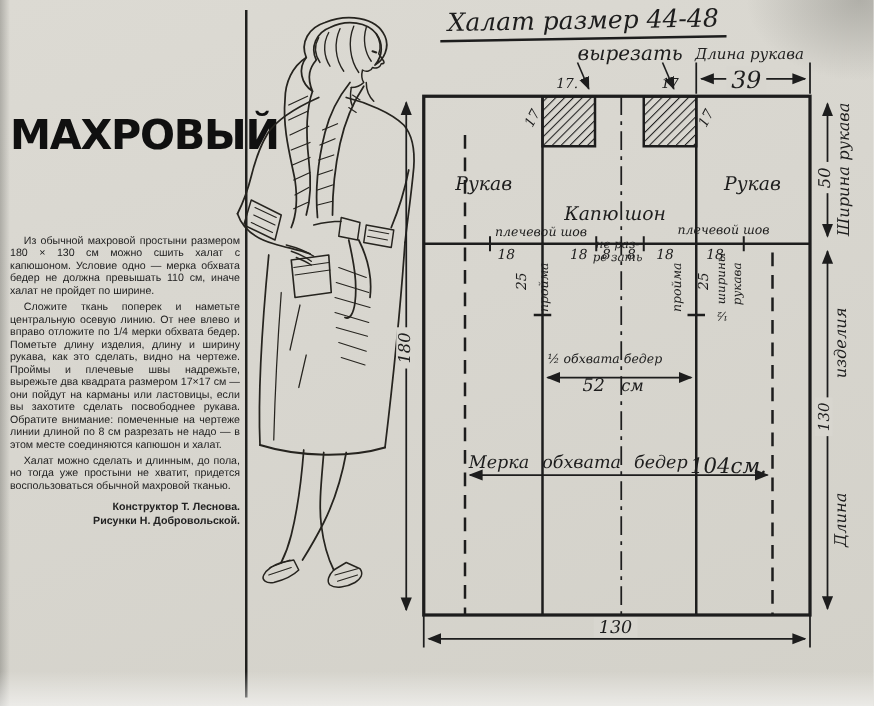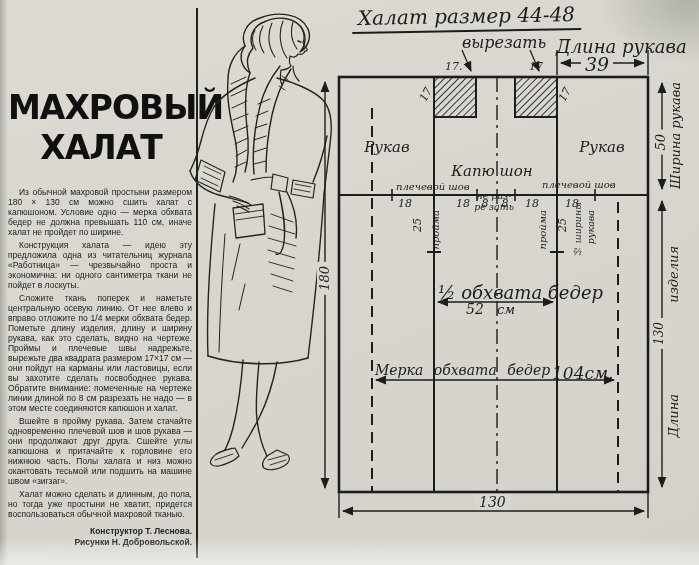--- a/index.html
+++ b/index.html
@@ -67,27 +67,24 @@
 </head>
 <body>
 
 <div id="page">
   <div class="shade-tr"></div>
   <div class="shade-l"></div>
 
   <div id="article">
     <div class="art-title">
       <div>МАХРОВЫЙ</div>
-      <div>ХАЛАТ</div>
     </div>
     <div class="art-body">
       <p>Из обычной махровой простыни размером 180 × 130 см можно сшить халат с капюшоном. Условие одно — мерка обхвата бедер не должна превышать 110 см, иначе халат не пройдет по ширине.</p>
-      <p>Конструкция халата — идею эту предложила одна из читательниц журнала «Работница» — чрезвычайно проста и экономична: ни одного сантиметра ткани не пойдет в лоскуты.</p>
       <p>Сложите ткань поперек и наметьте центральную осевую линию. От нее влево и вправо отложите по 1/4 мерки обхвата бедер. Пометьте длину изделия, длину и ширину рукава, как это сделать, видно на чертеже. Проймы и плечевые швы надрежьте, вырежьте два квадрата размером 17×17 см — они пойдут на карманы или ластовицы, если вы захотите сделать посвободнее рукава. Обратите внимание: помеченные на чертеже линии длиной по 8 см разрезать не надо — в этом месте соединяются капюшон и халат.</p>
-      <p>Вшейте в пройму рукава. Затем стачайте одновременно плечевой шов и шов рукава — они продолжают друг друга. Сшейте углы капюшона и притачайте к горловине его нижнюю часть. Полы халата и низ можно окантовать тесьмой или подшить на машине швом «зигзаг».</p>
       <p>Халат можно сделать и длинным, до пола, но тогда уже простыни не хватит, придется воспользоваться обычной махровой тканью.</p>
       <div class="byline">
         <div>Конструктор Т. Леснова.</div>
         <div>Рисунки Н. Добровольской.</div>
       </div>
     </div>
   </div>
 
   <div class="divider"></div>
 
@@ -198,21 +195,21 @@
   </svg>
 
   <div class="lbl d-title" style="left:352px;top:4px;">Халат размер 44-48</div>
 
   <div class="lbl" style="left:462px;top:33px;font-size:16px;">вырезать</div>
   <div class="lbl" style="left:445px;top:60px;font-size:11px;">17.</div>
   <div class="lbl" style="left:529px;top:60px;font-size:11px;">17</div>
   <div class="lbl" style="left:419px;top:88px;font-size:11px;transform:rotate(-62deg);">17</div>
   <div class="lbl" style="left:558px;top:88px;font-size:11px;transform:rotate(-62deg);">17</div>
 
-  <div class="lbl" style="left:556px;top:36px;font-size:18px;">Длина рукава</div>
+  <div class="lbl" style="left:556px;top:36px;font-size:12px;">Длина рукава</div>
   <div class="lbl mask" style="left:581px;top:53px;font-size:19px;">39</div>
 
   <div class="lbl ctr" style="left:343px;top:138px;width:88px;font-size:15px;">Рукав</div>
   <div class="lbl ctr" style="left:430px;top:152px;width:124px;font-size:15px;margin-top:10px;">Капю шон</div>
   <div class="lbl ctr" style="left:558px;top:138px;width:88px;font-size:15px;">Рукав</div>
 
   <div class="lbl" style="left:396px;top:181px;font-size:10px;">плечевой шов</div>
   <div class="lbl" style="left:542px;top:179px;font-size:10px;">плечевой шов</div>
 
   <div class="lbl ctr" style="left:393px;top:197px;width:24px;font-size:11px;">18</div>
@@ -228,21 +225,21 @@
   <div class="lbl vt" style="left:556px;top:218px;font-size:11px;">25</div>
 
   <div class="lbl vt" style="left:572px;top:202px;font-size:9.5px;">½ ширины</div>
   <div class="lbl vt" style="left:585px;top:210px;font-size:9.5px;">рукава</div>
 
   <div class="lbl ctr" style="left:468px;top:190px;width:52px;font-size:9.5px;line-height:11px;">
     <div>не раз-</div>
     <div>ре зать</div>
   </div>
 
-  <div class="lbl" style="left:438px;top:282px;font-size:18px;">½ обхвата бедер</div>
+  <div class="lbl" style="left:438px;top:282px;font-size:10px;">½ обхвата бедер</div>
   <div class="lbl" style="left:466px;top:301px;font-size:14px;">52</div>
   <div class="lbl" style="left:497px;top:302px;font-size:13px;font-style:italic;">см</div>
 
   <div class="lbl" style="left:375px;top:362px;font-size:14px;word-spacing:6px;">Мерка обхвата бедер</div>
   <div class="lbl" style="left:552px;top:363px;font-size:17px;">104см.</div>
 
   <div class="lbl vt vmask" style="left:317px;top:262px;font-size:13px;">180</div>
 
   <div class="lbl vt" style="left:668px;top:82px;font-size:13px;">Ширина рукава</div>
   <div class="lbl vt vmask" style="left:653px;top:130px;font-size:13px;">50</div>

